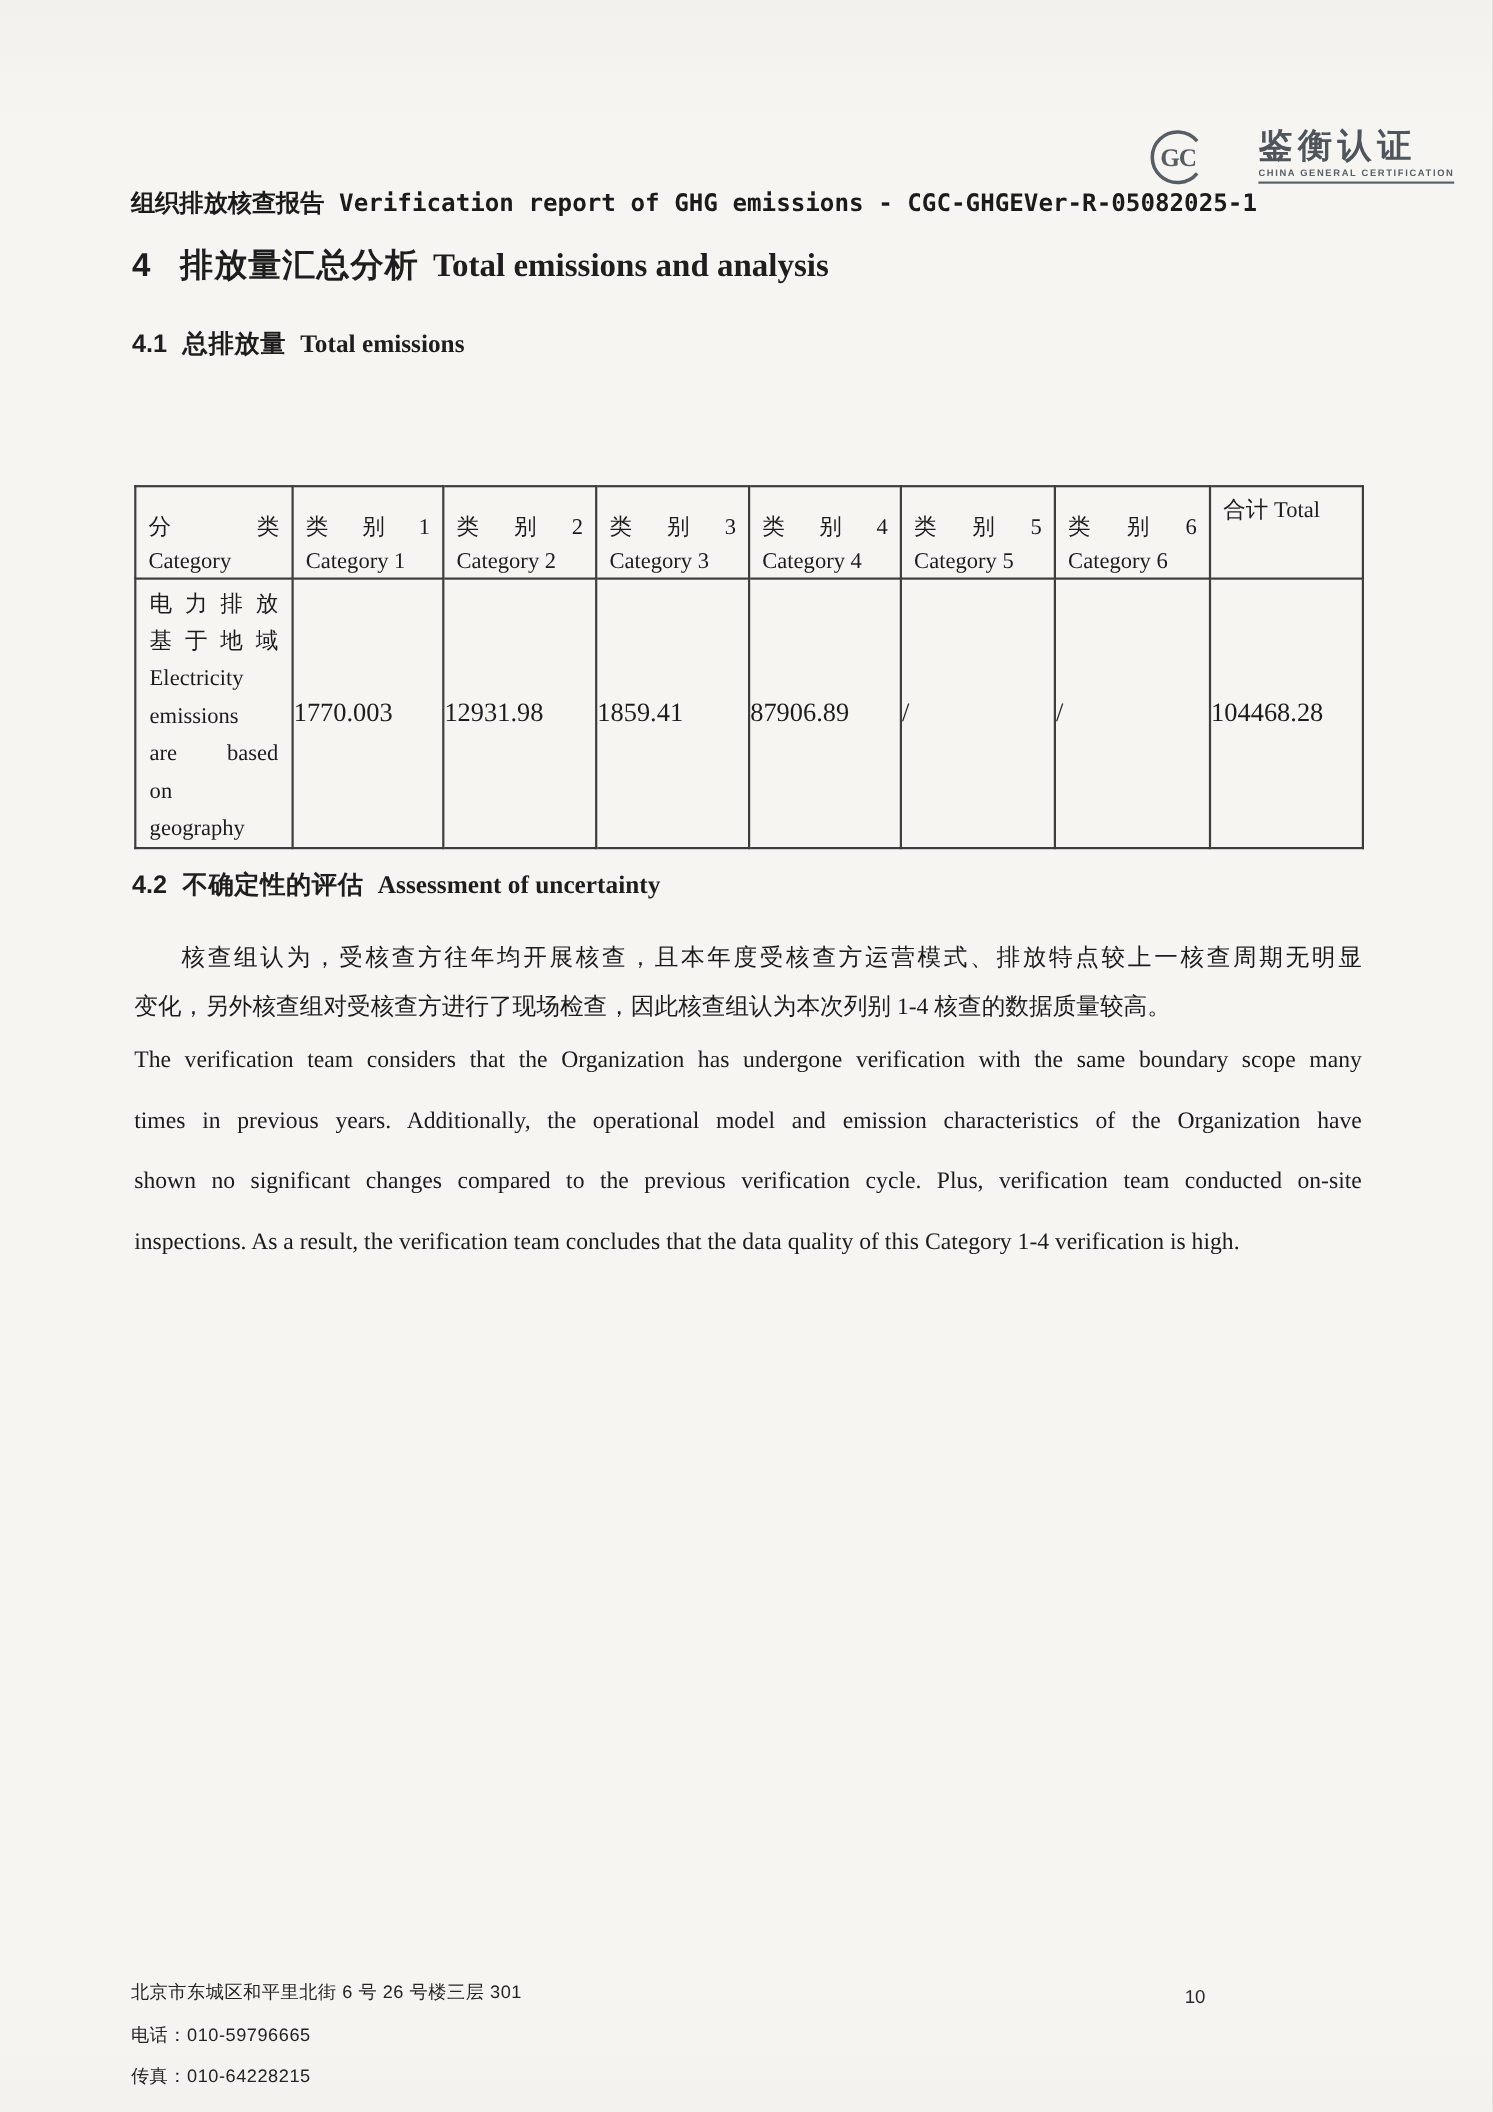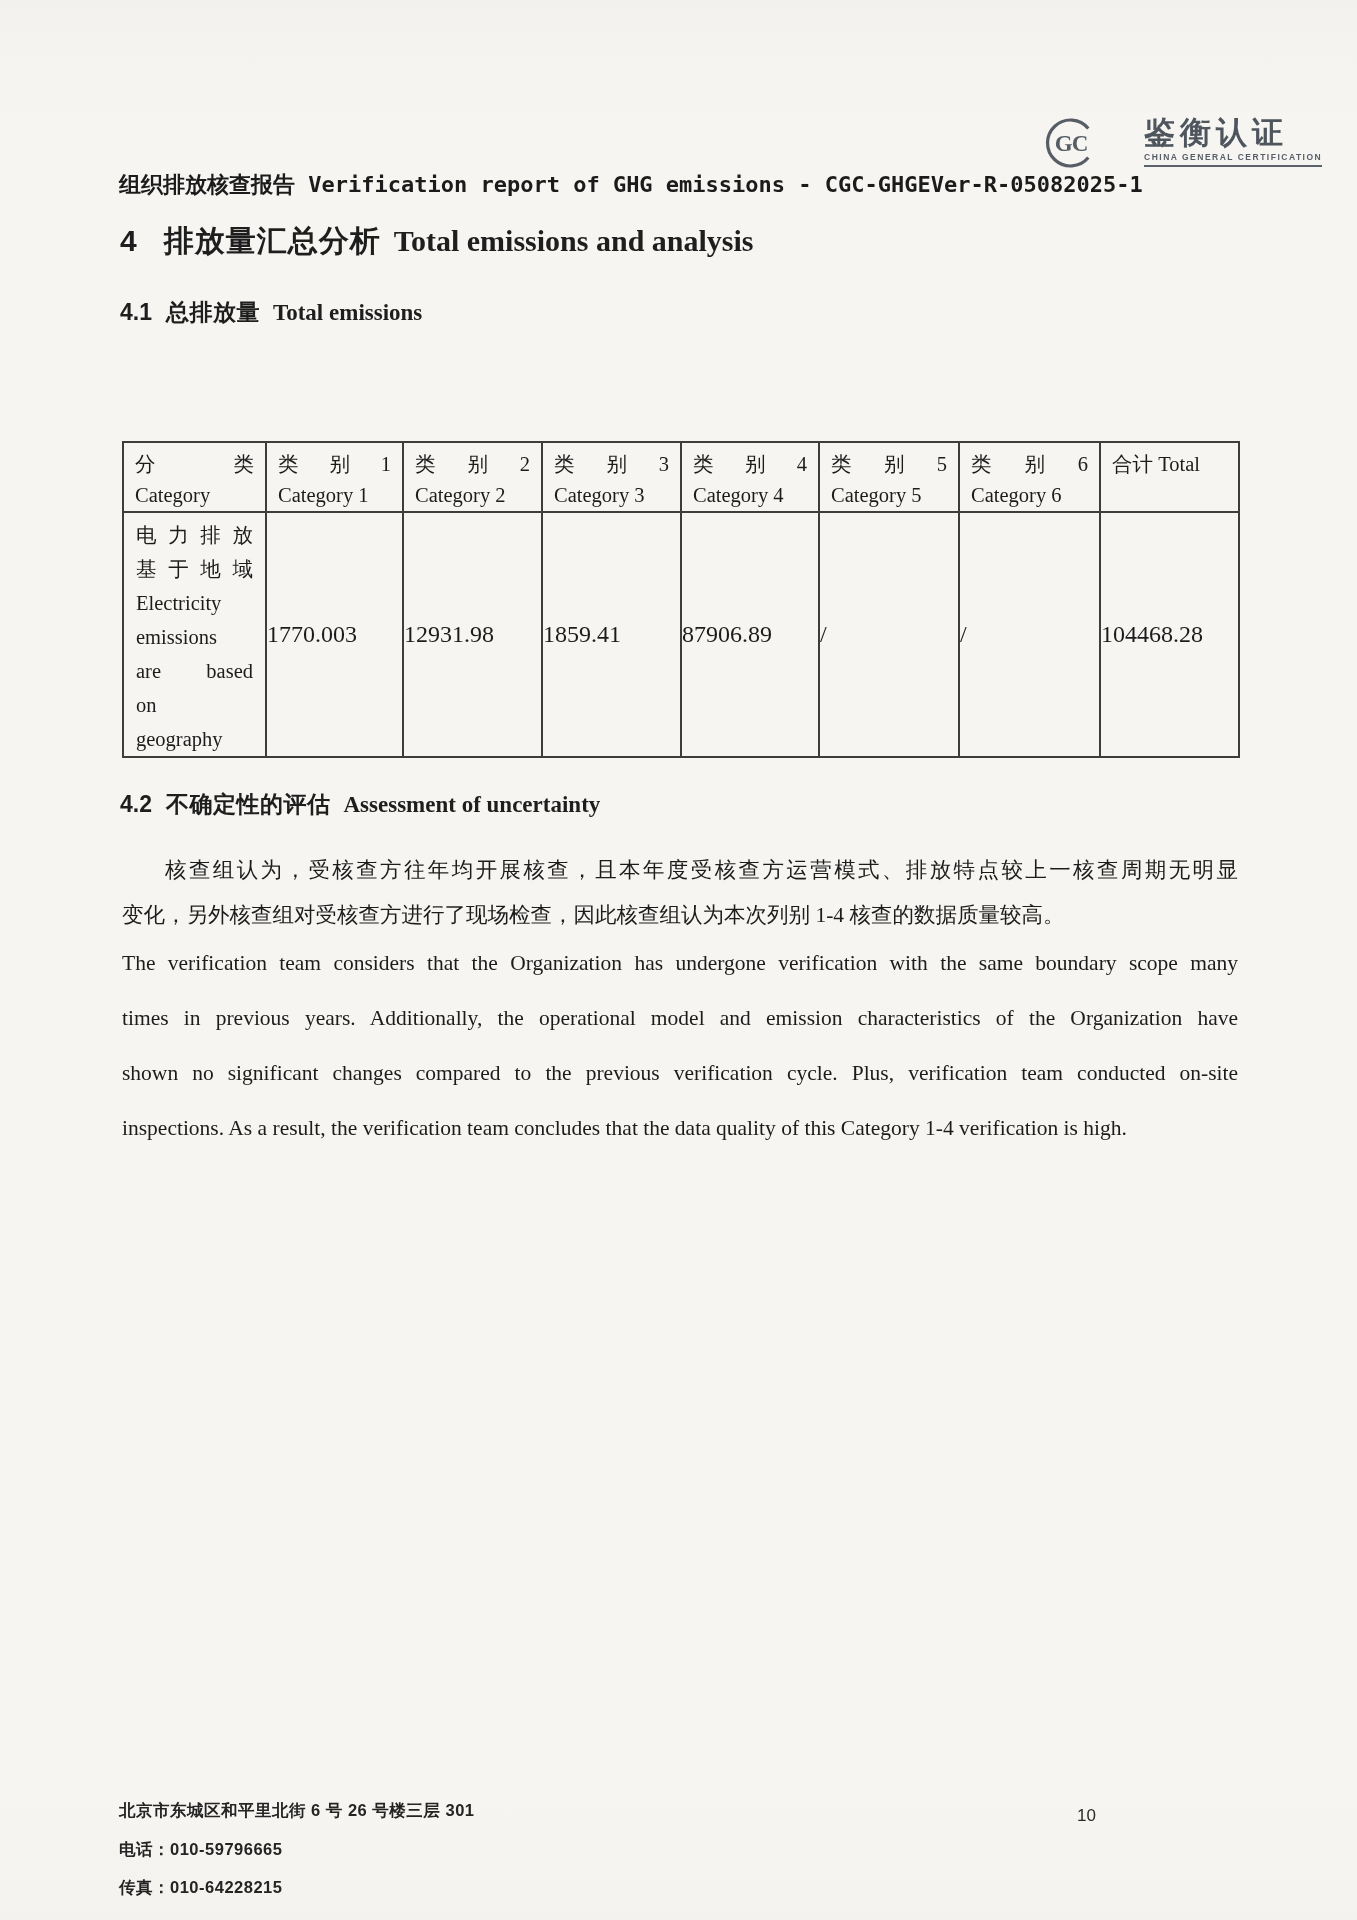--- a/index.html
+++ b/index.html
@@ -57,32 +57,32 @@
   
   .etable{
     position:absolute;left:122px;top:441px;
     width:1116px;border-collapse:collapse;table-layout:fixed;
     font-size:20.5px;color:#1c1c1c;
   }
   .etable th,.etable td{border:2px solid #3d3d3d;padding:0;font-weight:normal;}
   .etable thead tr{height:70px;}
   .etable tbody tr{height:242px;}
   .etable th{vertical-align:top;text-align:left;}
-  .th-zh{padding:5px 11px 0 11px;line-height:33px;text-align:justify;text-align-last:justify;}
+  .th-zh{padding:20px 11px 0 11px;line-height:33px;text-align:justify;text-align-last:justify;}
   .th-zh-plain{padding:5px 11px 0 11px;line-height:33px;white-space:nowrap;}
   .th-en{padding:0 11px;line-height:29px;}
   .label-cell{vertical-align:top;}
   .label-cell div{padding:0 12px;line-height:34px;text-align:justify;text-align-last:justify;}
   .label-cell div:first-child{padding-top:5px;}
   .val{vertical-align:middle;padding-left:12px;font-size:24px;}
   
   .foot{
     position:absolute;left:119px;
     font-family:"Liberation Sans","DejaVu Sans",sans-serif;
-    font-weight:700;font-size:16.5px;color:#242424;letter-spacing:0.5px;white-space:nowrap;
+    font-weight:400;font-size:16.5px;color:#242424;letter-spacing:0.5px;white-space:nowrap;
   }
   .f1{top:1800px;}
   .f2{top:1839px;}
   .f3{top:1877px;}
   .pagenum{
     position:absolute;left:1077px;top:1806px;
     font-family:"Liberation Sans","DejaVu Sans",sans-serif;
     font-size:17px;color:#2a2a2a;
   }
 </style>

